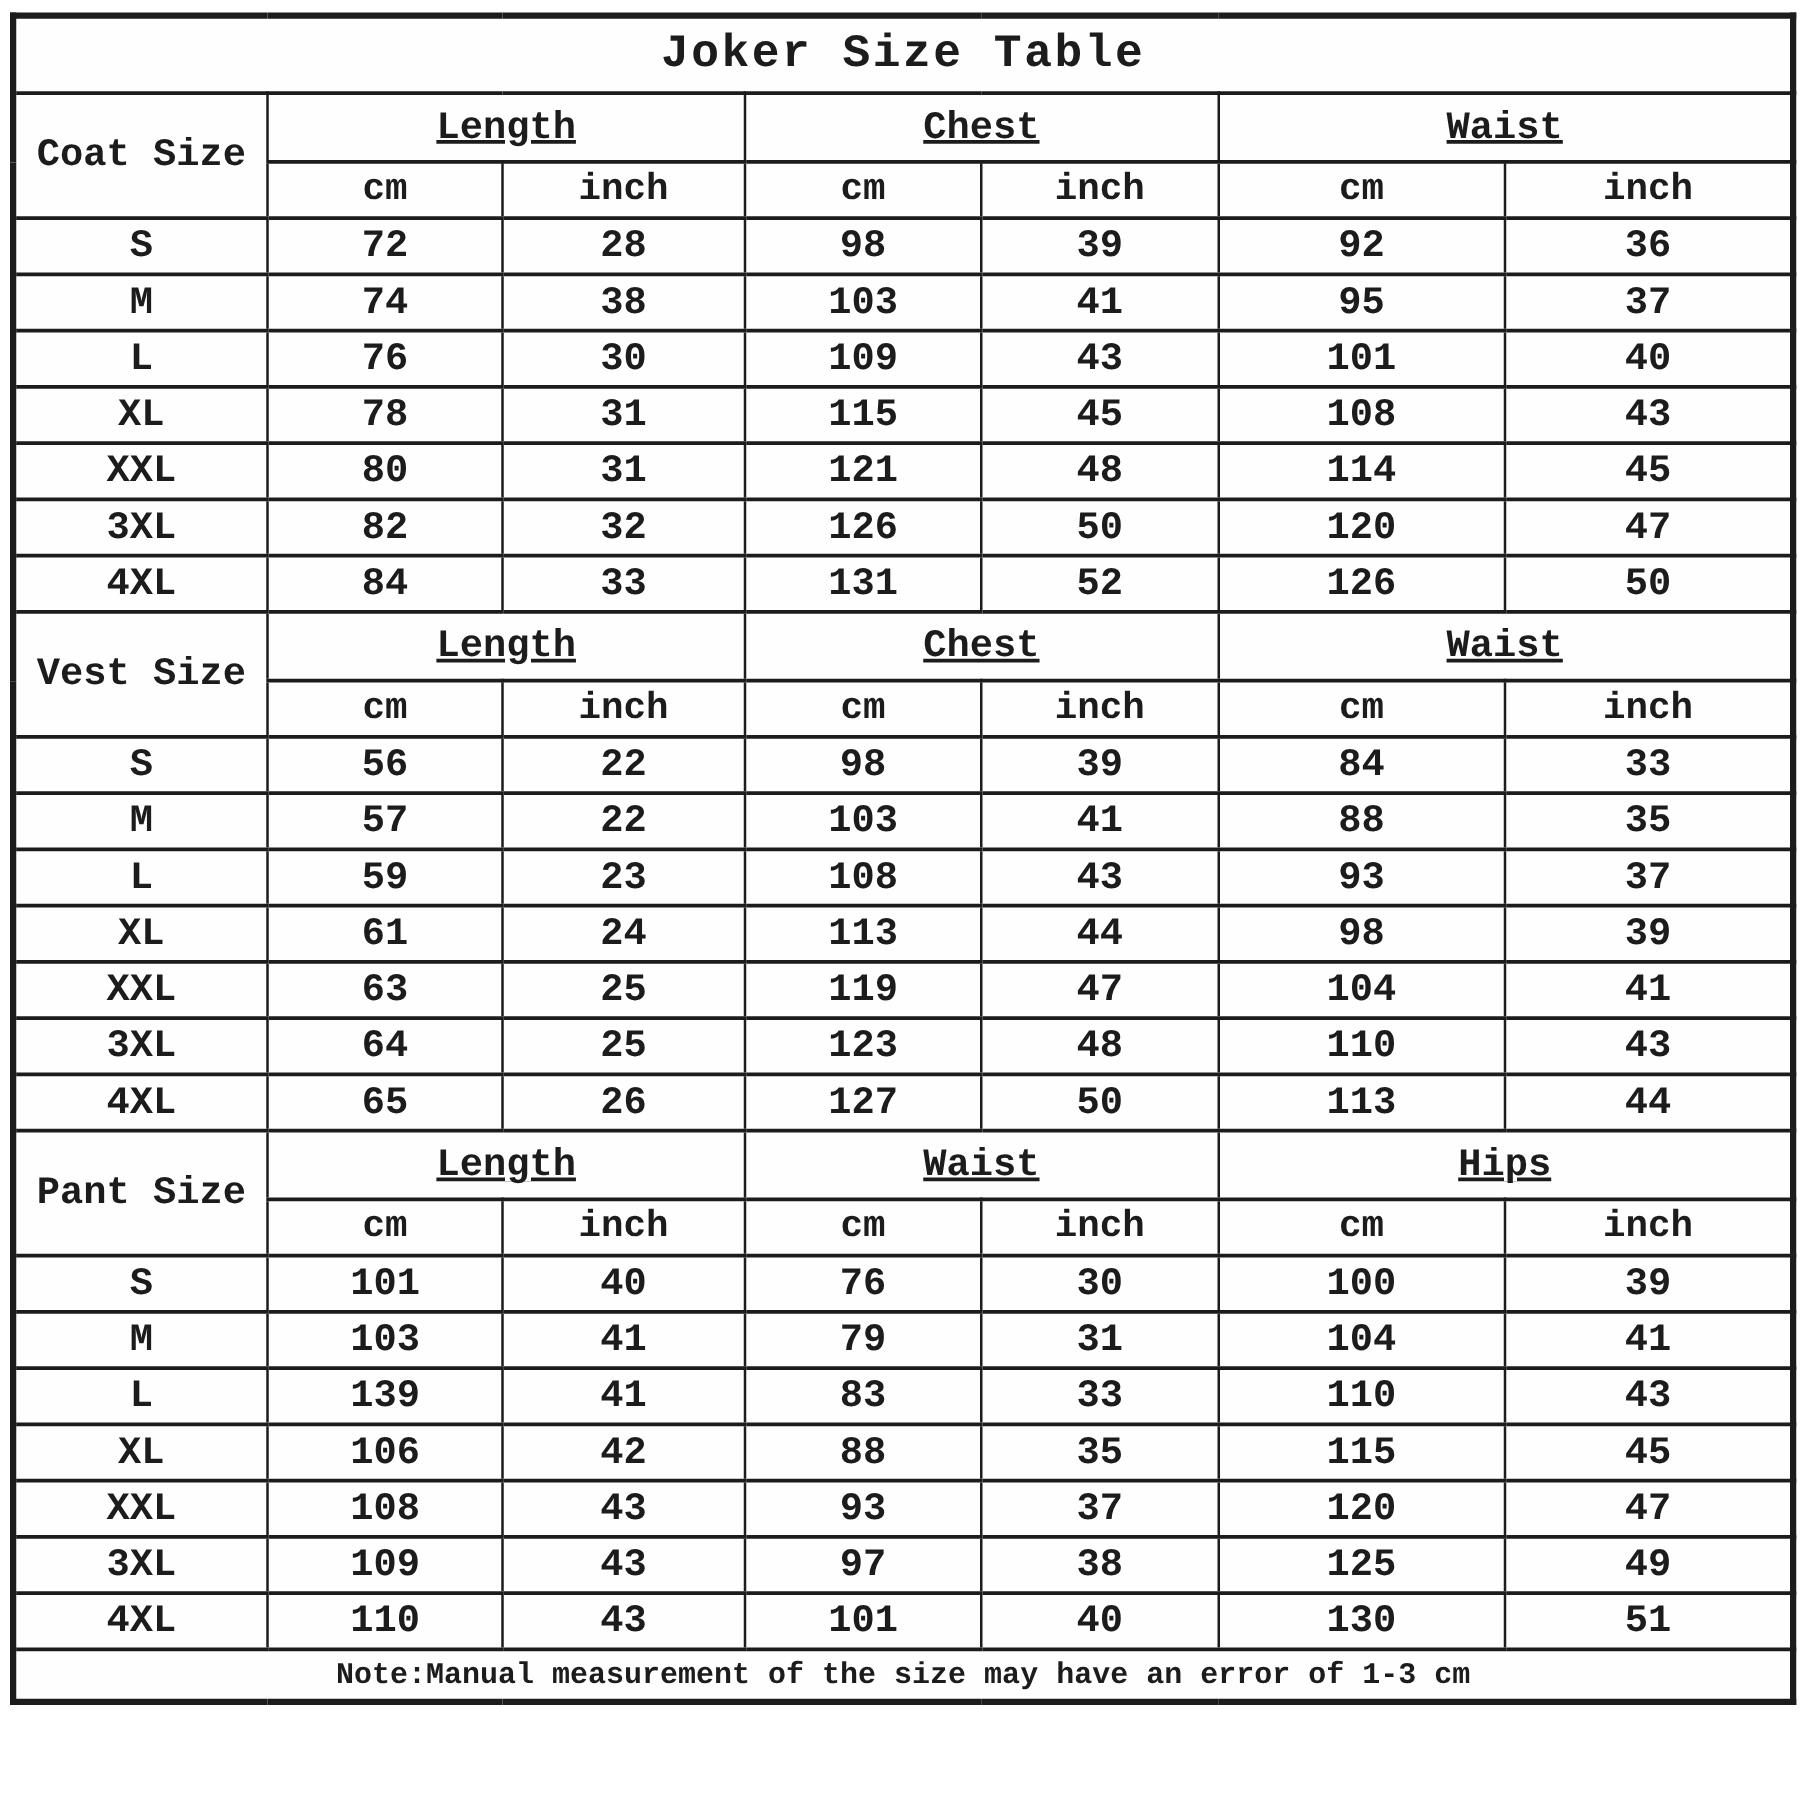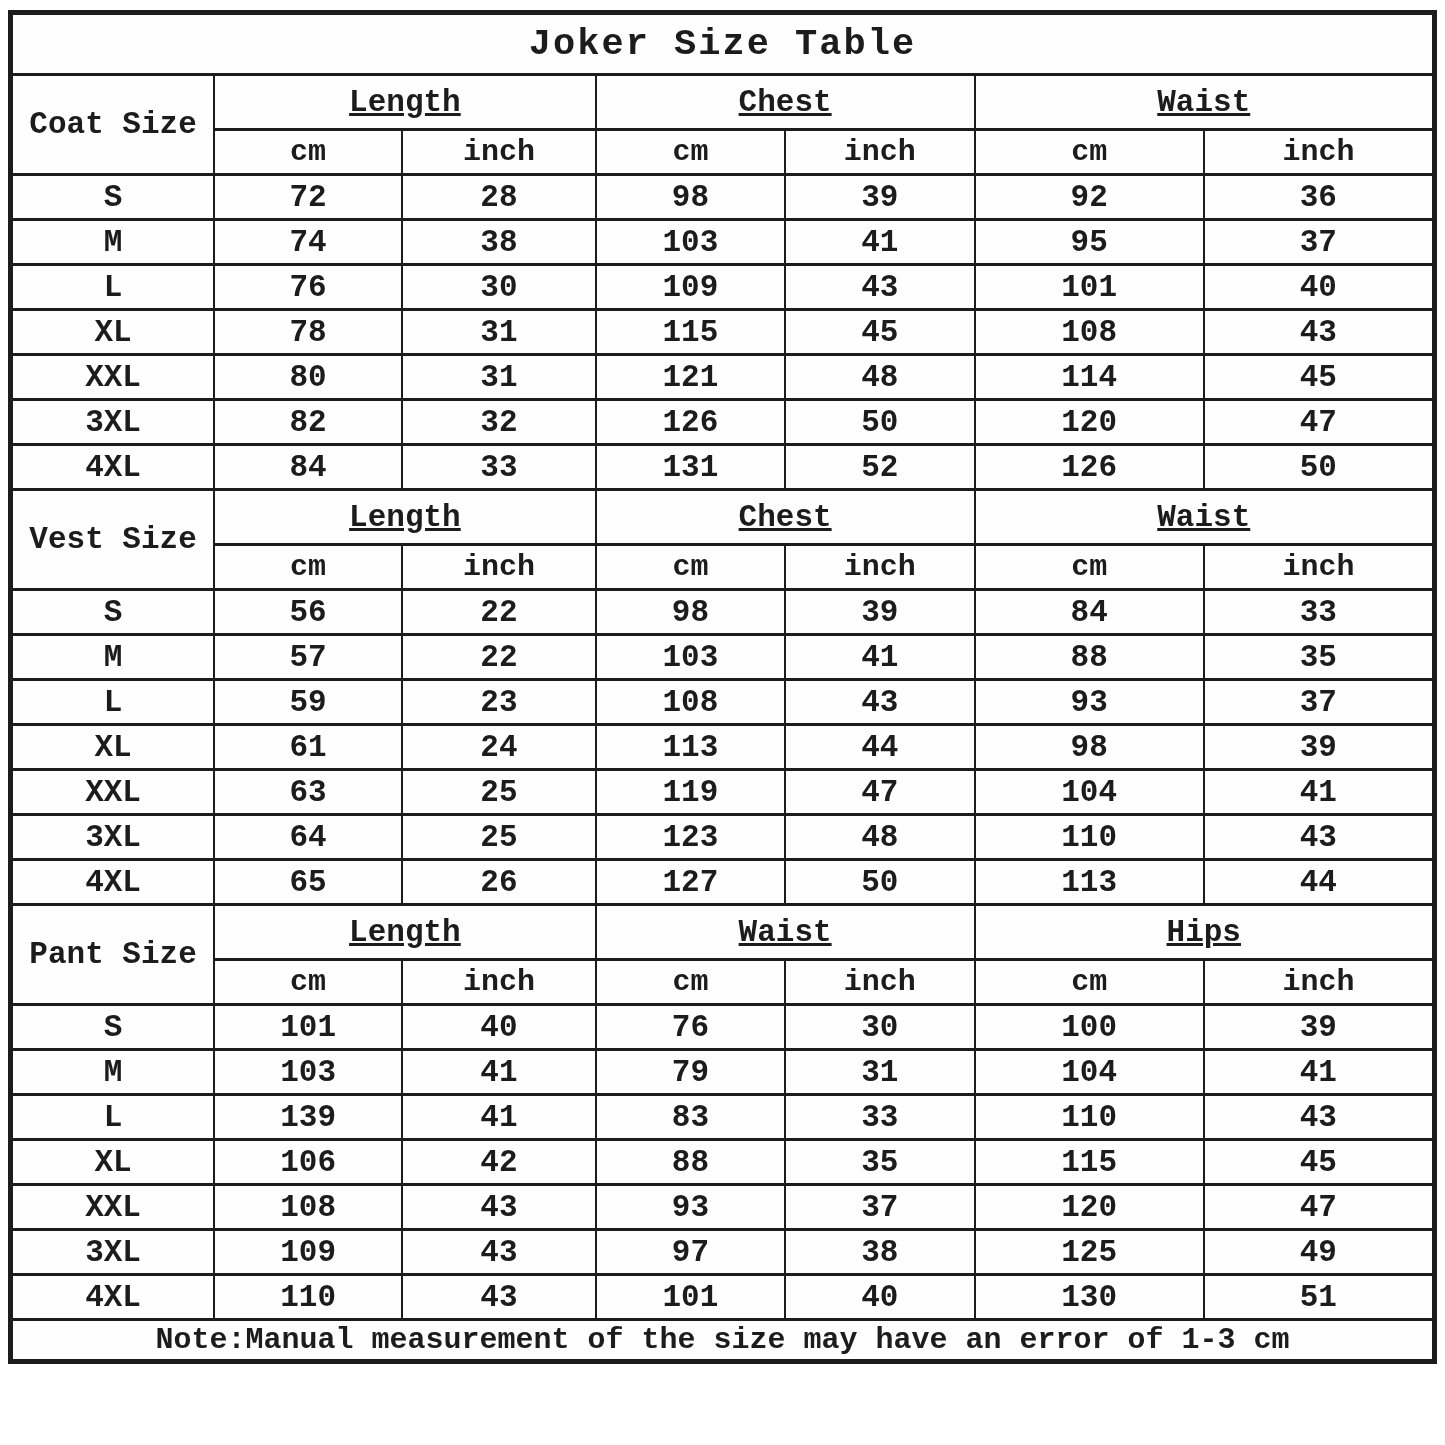--- a/index.html
+++ b/index.html
@@ -51,21 +51,21 @@
   }
   .section-label-cell {
     font-size: 31px;
   }
   tr.data-row td {
     height: 45px;
     font-size: 31px;
   }
   .note-cell {
     height: 42px;
-    font-size: 30px;
+    font-size: 24px;
     letter-spacing: 0px;
   }
 </style>
 </head>
 <body>
 
 <table class="size-table">
   <colgroup>
     <col style="width:14.3%">
     <col style="width:13.2%">

